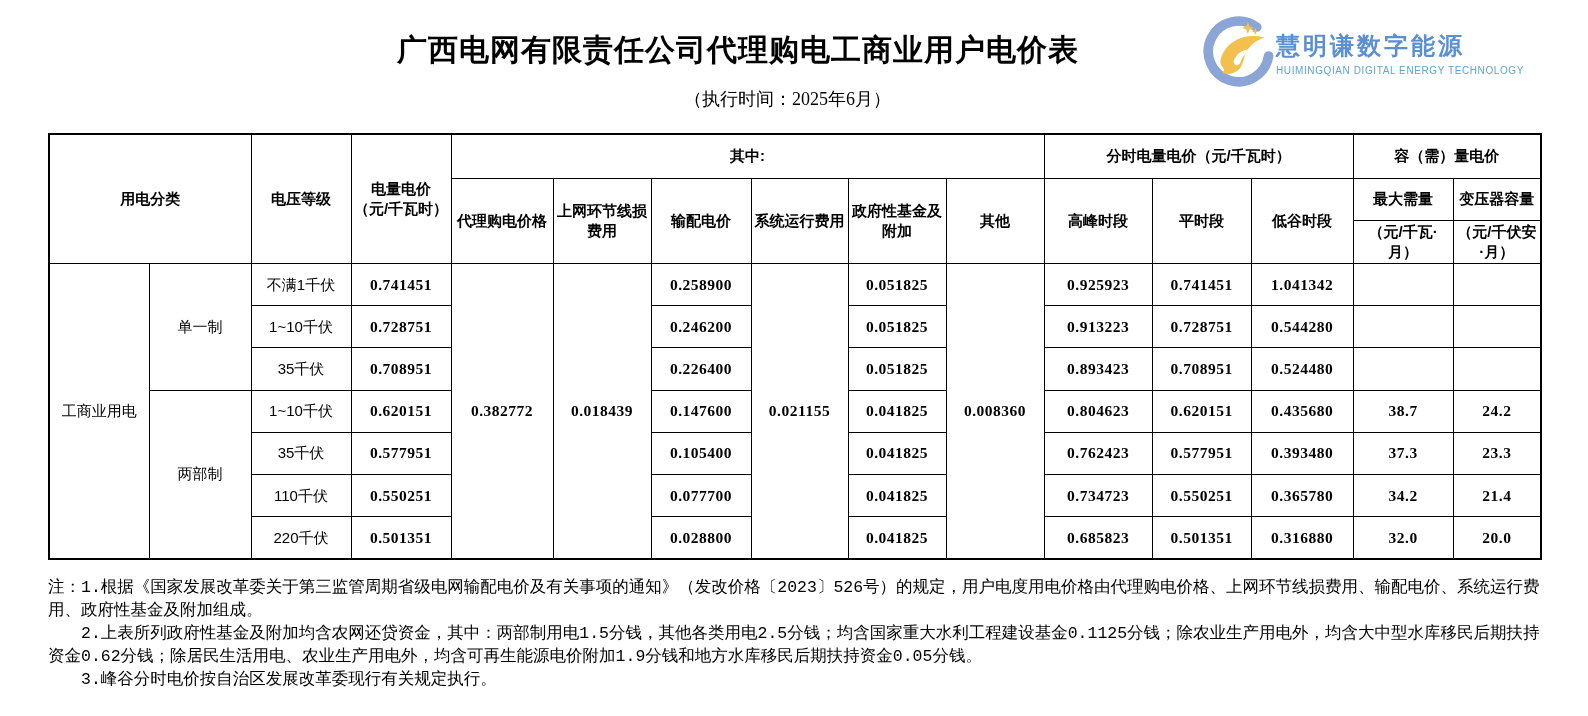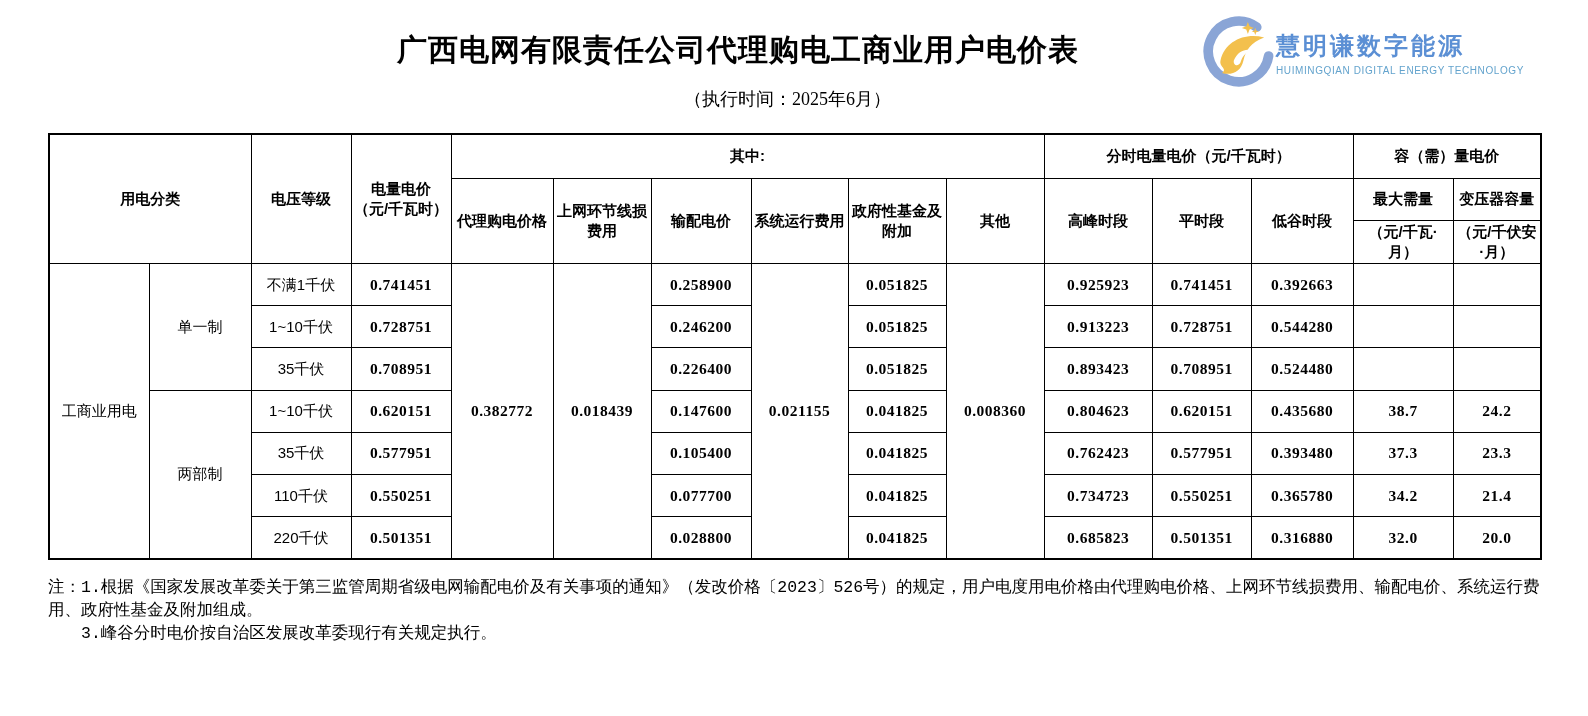--- a/index.html
+++ b/index.html
@@ -123,21 +123,21 @@
     <td class="lbl">不满1千伏</td>
     <td class="num">0.741451</td>
     <td class="num" rowspan="7">0.382772</td>
     <td class="num" rowspan="7">0.018439</td>
     <td class="num">0.258900</td>
     <td class="num" rowspan="7">0.021155</td>
     <td class="num">0.051825</td>
     <td class="num" rowspan="7">0.008360</td>
     <td class="num">0.925923</td>
     <td class="num">0.741451</td>
-    <td class="num">0.392663</td>
+    <td class="num">1.041342</td>
     <td class="num"></td>
     <td class="num"></td>
   </tr>
   <tr class="dr">
     <td class="lbl">1~10千伏</td>
     <td class="num">0.728751</td>
     <td class="num">0.246200</td>
     <td class="num">0.051825</td>
     <td class="num">0.913223</td>
     <td class="num">0.728751</td>
@@ -200,14 +200,15 @@
     <td class="num">0.316880</td>
     <td class="num">32.0</td>
     <td class="num">20.0</td>
   </tr>
 </tbody>
     </table>
 </div>
 
 <div class="notes">
   <p><span>注：</span><span>1.根据《国家发展改革委关于第三监管周期省级电网输配电价及有关事项的通知》（发改价格〔2023〕526号）的规定，用户电度用电价格由代理购电价格、上网环节线损费用、输配电价、系统运行费用、政府性基金及附加组成。</span></p>
+  <p class="indented">2.上表所列政府性基金及附加均含农网还贷资金，其中：两部制用电1.5分钱，其他各类用电2.5分钱；均含国家重大水利工程建设基金0.1125分钱；除农业生产用电外，均含大中型水库移民后期扶持资金0.62分钱；除居民生活用电、农业生产用电外，均含可再生能源电价附加1.9分钱和地方水库移民后期扶持资金0.05分钱。</p>
   <p class="indented">3.峰谷分时电价按自治区发展改革委现行有关规定执行。</p>
 </div>
 
 </body></html>

